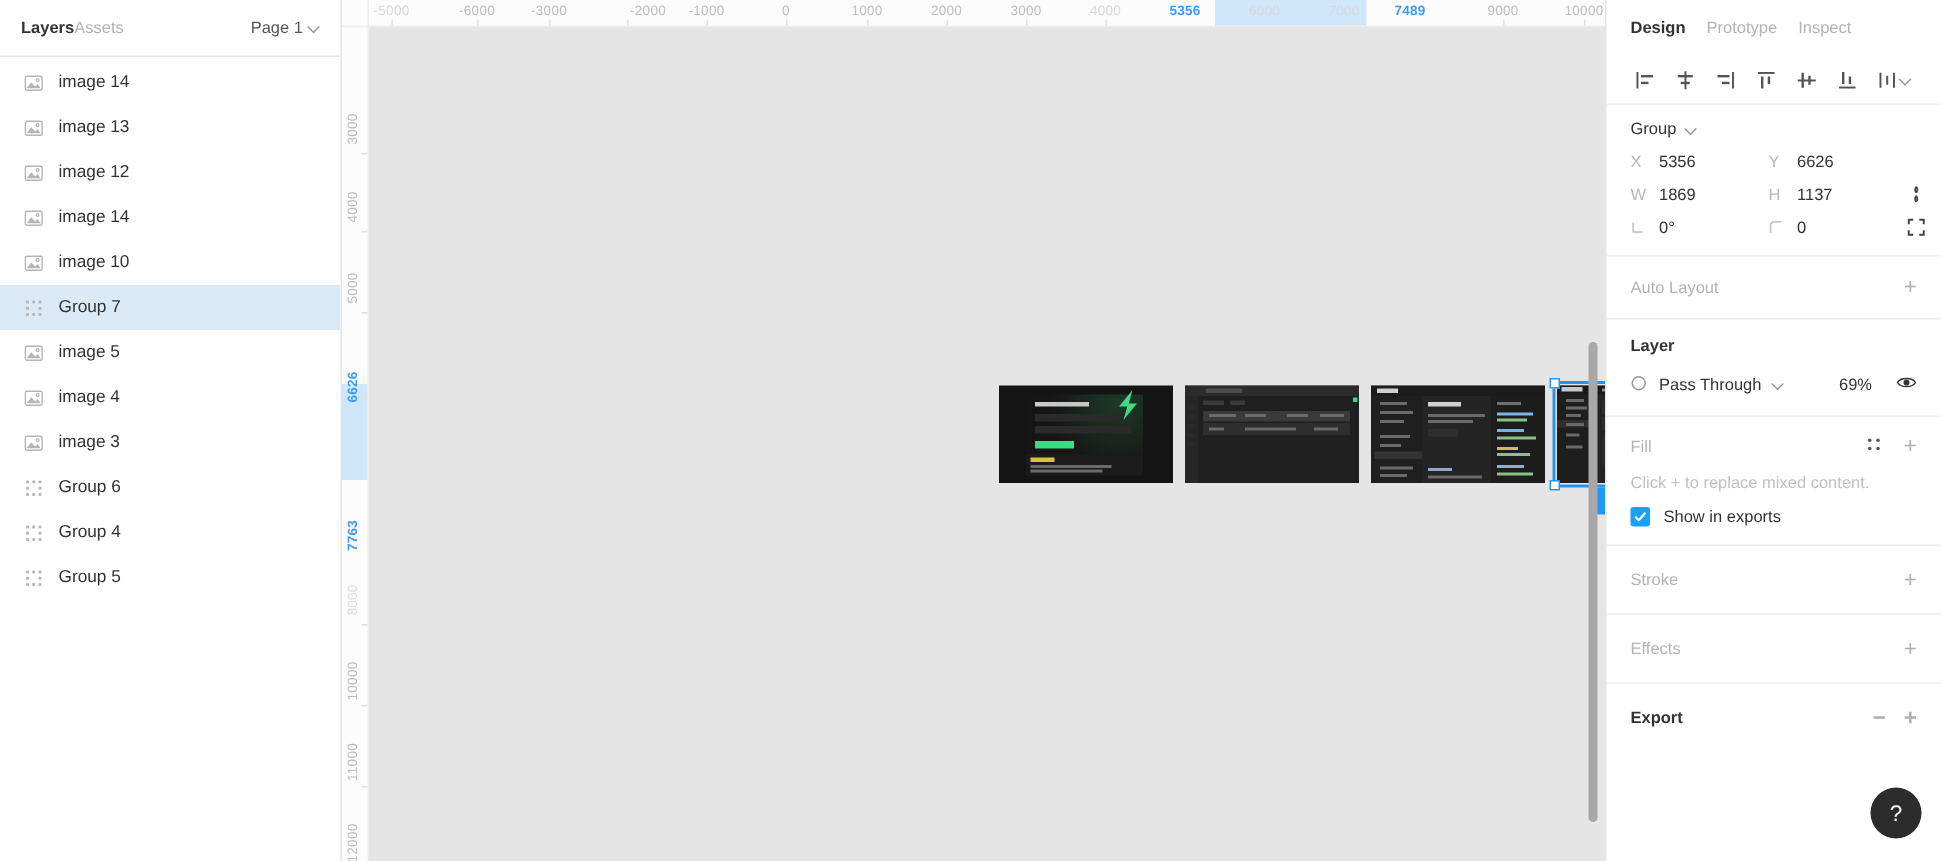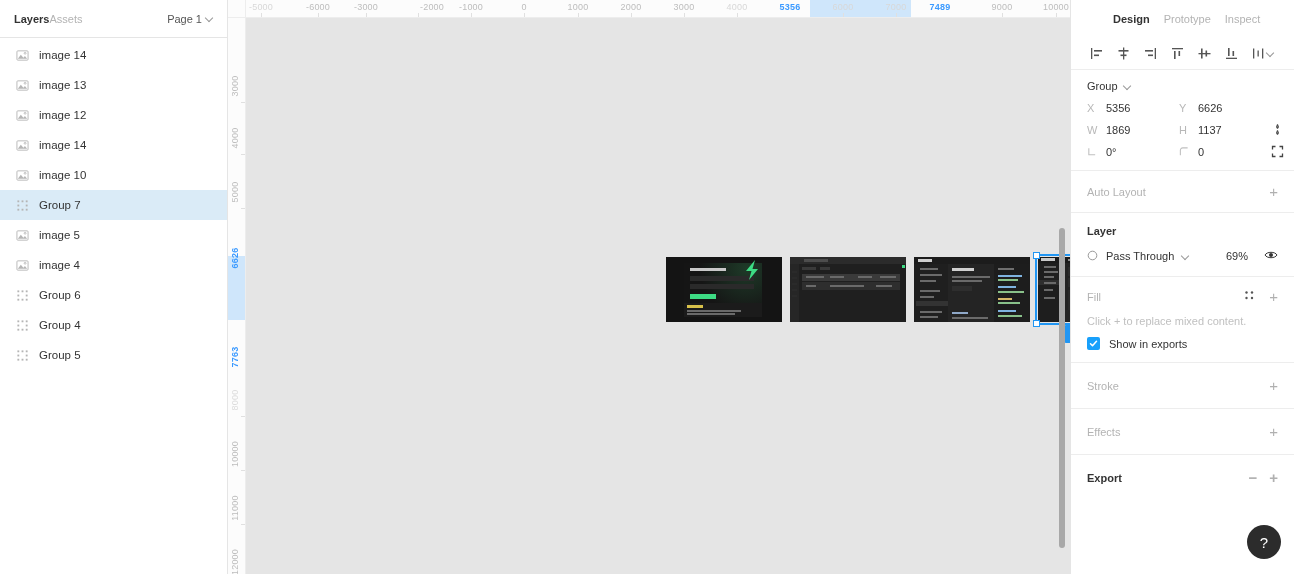--- a/index.html
+++ b/index.html
@@ -152,21 +152,21 @@
     display: flex; flex-direction: column;
     overflow: hidden;
   }
   .rp-tabs {
     height: 38px; flex: 0 0 38px;
     display: flex; align-items: center; gap: 14px;
     padding: 0 16px;
     font-size: 11px;
   }
   .rp-tabs .t { color: #b3b3b3; cursor: default; }
-  .rp-tabs .t.active { color: #333; font-weight: bold; margin-left: 26px; }
+  .rp-tabs .t.active { color: #333; font-weight: bold; }
   .align-row {
     height: 32px; flex: 0 0 32px;
     display: flex; align-items: center;
     padding: 0 12px; gap: 0;
     border-bottom: 1px solid #ededed;
   }
   .align-btn {
     width: 27px; height: 26px;
     display: flex; align-items: center; justify-content: center;
     cursor: default;
@@ -287,20 +287,28 @@
 </svg>
           <span class="lbl">image 5</span>
         </div>
         <div class="layer-row">
           <svg class="ico" viewBox="0 0 14 14">
   <rect x="1" y="2" width="12" height="10" rx="1" fill="none" stroke="#b5b5b5" stroke-width="1"></rect>
   <path d="M2 10.5 L5.2 6.2 L8 9.4 L9.6 7.6 L12 10.5 Z" fill="#b5b5b5"></path>
   <circle cx="9.8" cy="4.6" r="1" fill="none" stroke="#b5b5b5" stroke-width=".9"></circle>
 </svg>
           <span class="lbl">image 4</span>
+        </div>
+        <div class="layer-row">
+          <svg class="ico" viewBox="0 0 14 14">
+  <rect x="1" y="2" width="12" height="10" rx="1" fill="none" stroke="#b5b5b5" stroke-width="1"></rect>
+  <path d="M2 10.5 L5.2 6.2 L8 9.4 L9.6 7.6 L12 10.5 Z" fill="#b5b5b5"></path>
+  <circle cx="9.8" cy="4.6" r="1" fill="none" stroke="#b5b5b5" stroke-width=".9"></circle>
+</svg>
+          <span class="lbl">image 3</span>
         </div>
         <div class="layer-row">
           <svg class="ico" viewBox="0 0 14 14">
   <g fill="#b5b5b5">
   <rect x="1.5" y="1.5" width="2" height="2"></rect>
               <rect x="6" y="1.5" width="2" height="2"></rect>
               <rect x="10.5" y="1.5" width="2" height="2"></rect>
   <rect x="1.5" y="6" width="2" height="2"></rect>
               <rect x="10.5" y="6" width="2" height="2"></rect>
   <rect x="1.5" y="10.5" width="2" height="2"></rect>

